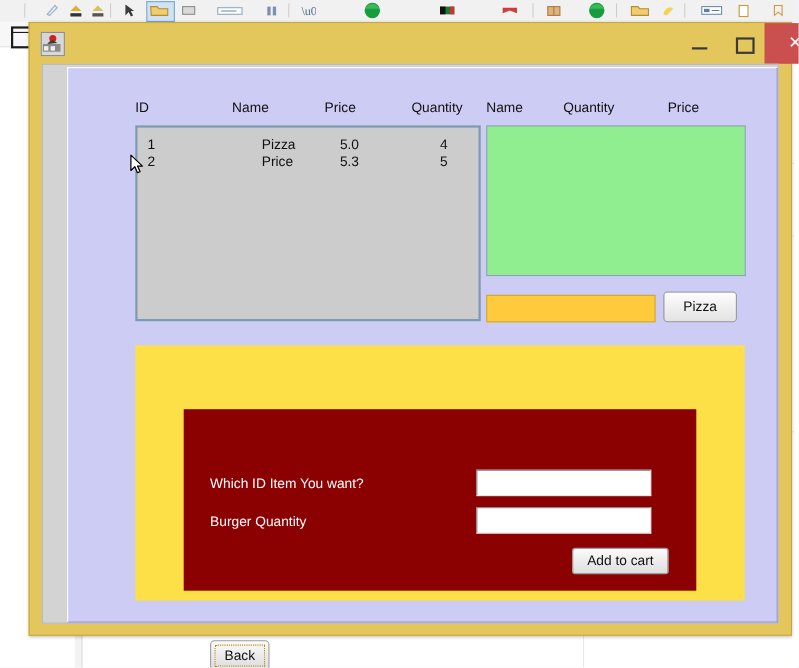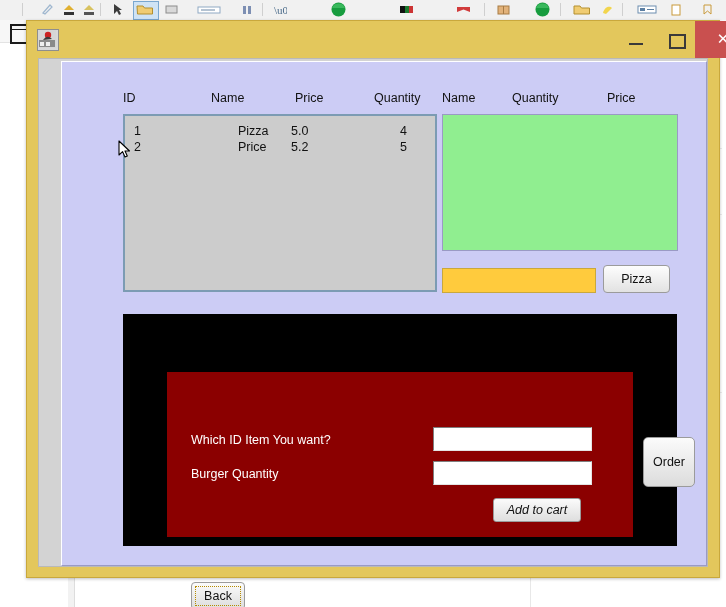--- a/index.html
+++ b/index.html
@@ -63,21 +63,21 @@
 
   
   #item-list{
     position:absolute;left:61px;top:52px;width:310px;height:174px;
     background:#cccccc;border:2px solid #7c9bb3;
   }
   .item-row{position:absolute;left:0;width:310px;height:15px;font-size:12.5px;color:#111;}
   .cell{position:absolute;}
   .c-id{left:9px;}
   .c-name{left:113px;}
-  .c-price{left:166px;}
+  .c-price{left:184px;}
   .c-qty{left:275px;}
 
   
   #cart-box{
     position:absolute;left:380px;top:52px;width:234px;height:135px;
     background:#90ee90;border:1px solid #9a9ac4;
   }
   #total-box{
     position:absolute;left:380px;top:206px;width:152px;height:23px;
     background:#ffcb3d;border:1px solid #c9a83c;
@@ -86,39 +86,39 @@
     position:absolute;left:541px;top:203px;width:65px;height:26px;
     border-radius:4px;font-size:12.5px;color:#111;
     background:linear-gradient(#fdfdfd,#e2e2e2);
     border:1px solid #9b9b9b;
     display:flex;align-items:center;justify-content:center;cursor:default;
   }
 
   
   #panel-order{
     position:absolute;left:61px;top:252px;width:554px;height:232px;
-    background:#000000;
+    background:#fde047;
   }
   #panel-form{
     position:absolute;left:44px;top:58px;width:466px;height:165px;
     background:#8b0000;
   }
   .form-label{position:absolute;left:24px;font-size:12.5px;color:#ffffff;}
   .form-input{
     position:absolute;left:266px;width:157px;height:22px;
     background:#ffffff;
     border-top:1px solid #7f7f7f;border-left:1px solid #7f7f7f;
     border-right:1px solid #e4e4e4;border-bottom:1px solid #e4e4e4;
   }
   #btn-addcart{
-    position:absolute;left:326px;top:126px;width:86px;height:22px;
+    position:absolute;left:353px;top:126px;width:86px;height:22px;
     border-radius:3px;font-size:12.5px;color:#111;
     background:linear-gradient(#fbfbfb,#dedede);
     border:1px solid #9b9b9b;
-    display:flex;align-items:center;justify-content:center;cursor:default;font-style:italic;
+    display:flex;align-items:center;justify-content:center;cursor:default;
   }
   #btn-order{
     position:absolute;left:520px;top:123px;width:50px;height:48px;
     border-radius:5px;font-size:12.5px;color:#111;
     background:linear-gradient(#fbfbfb,#dcdcdc);
     border:1px solid #9b9b9b;
     display:flex;align-items:center;justify-content:center;cursor:default;
   }
   #btn-back{
     position:absolute;left:68px;top:268px;width:52px;height:26px;
@@ -322,40 +322,39 @@
       <div id="item-list">
         <div class="item-row" style="top:8px;">
           <span class="cell c-id">1</span>
           <span class="cell c-name">Pizza</span>
           <span class="cell c-price">5.0</span>
           <span class="cell c-qty">4</span>
         </div>
         <div class="item-row" style="top:24px;">
           <span class="cell c-id">2</span>
           <span class="cell c-name">Price</span>
-          <span class="cell c-price">5.2</span>
+          <span class="cell c-price">5.3</span>
           <span class="cell c-qty">5</span>
         </div>
       </div>
 
       <div id="cart-box"></div>
       <div id="total-box"></div>
       <div id="btn-cancel">Pizza</div>
 
       <div id="panel-order">
         <div id="panel-form">
           <div class="form-label" style="top:61px;">Which ID Item You want?</div>
           <div class="form-input" style="top:55px;"></div>
 
           <div class="form-label" style="top:95px;">Burger  Quantity</div>
           <div class="form-input" style="top:89px;"></div>
 
           <div id="btn-addcart">Add to cart</div>
         </div>
-        <div id="btn-order">Order</div>
         <div id="btn-back">
           <span class="focus-ring"></span>
           <span>Back</span>
         </div>
       </div>
 
     </div>
   </div>
 </div>
 

